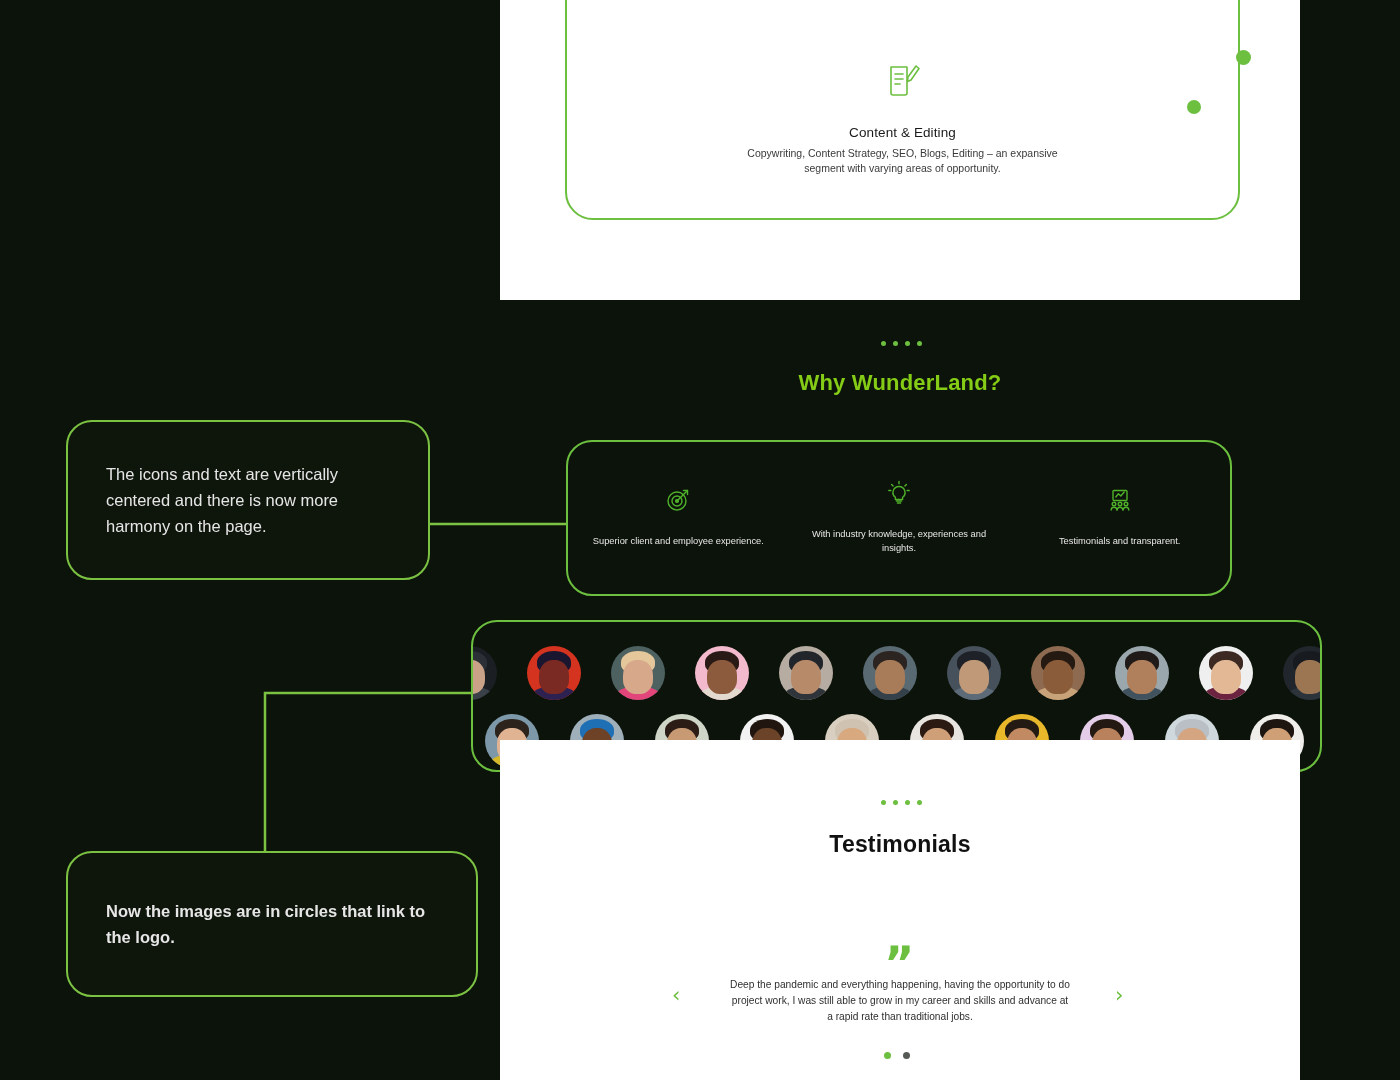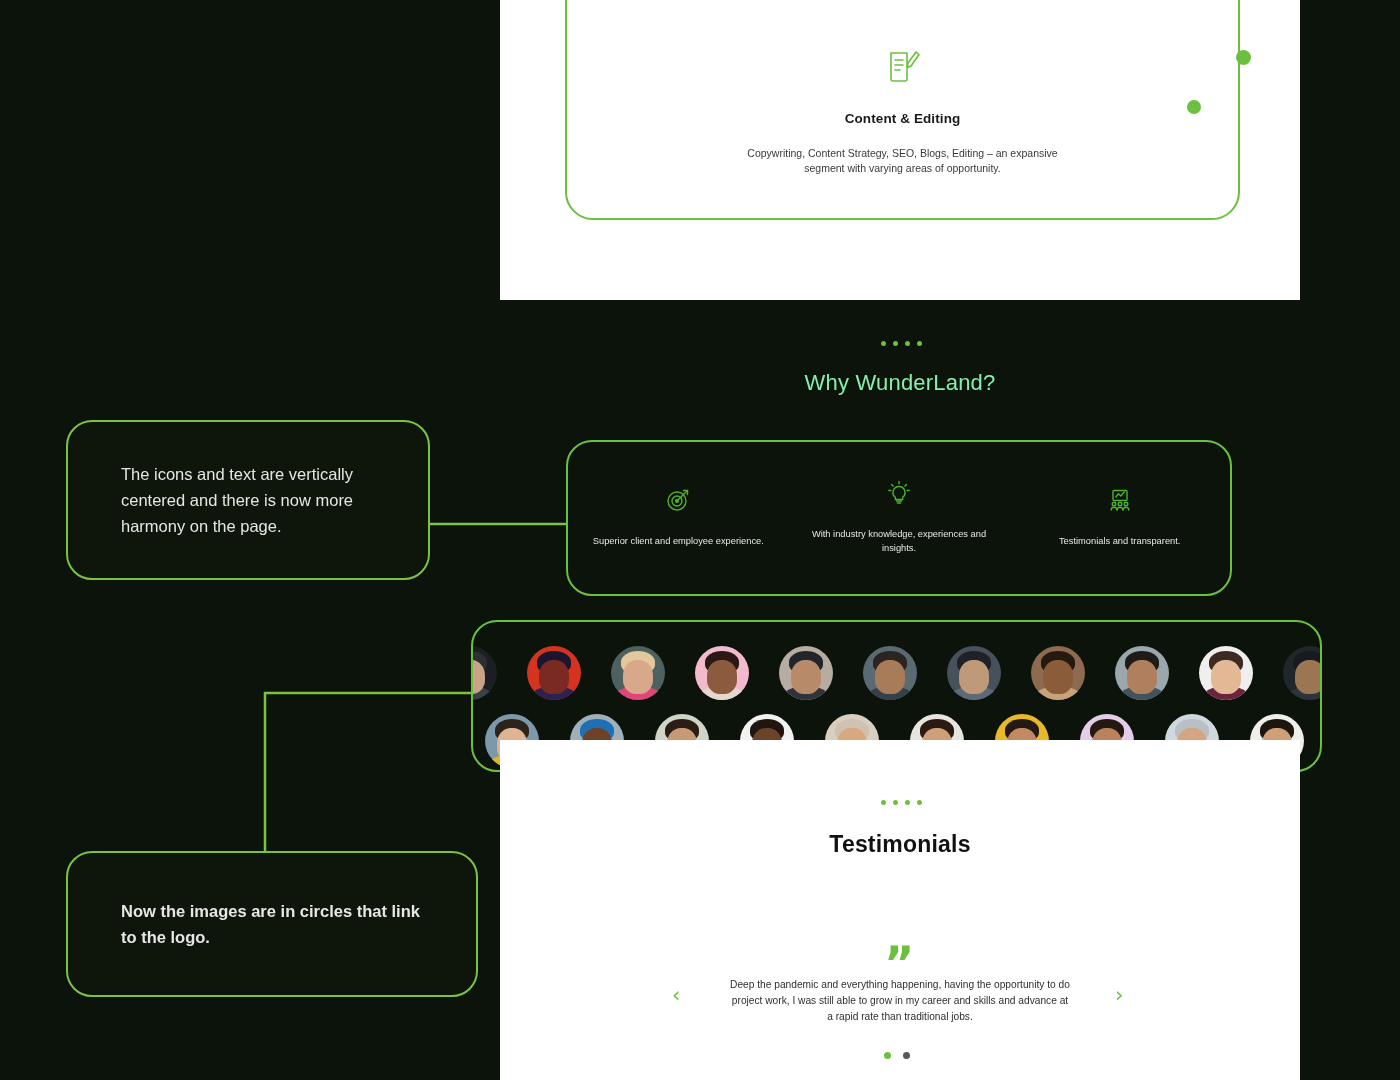--- a/index.html
+++ b/index.html
@@ -24,42 +24,42 @@
     width: 675px; height: 400px;
     border: 2.5px solid #6cbf3f; border-radius: 28px;
     background: transparent;
   }
   #service-card-inner{
     position:absolute; left:0; right:0; bottom:42px;
     display:flex; flex-direction:column; align-items:center;
   }
   .card-icon { width: 34px; height: 38px; margin-bottom: 26px; }
   .card-title {
-    font-size: 13.5px; font-weight: 700; color: #1a1a1a;
-    letter-spacing: .1px; margin-bottom: 20px;
+    font-size: 13.5px; font-weight: 400; color: #1a1a1a;
+    letter-spacing: .1px; margin-bottom: 6px;
   }
   .card-desc {
     font-size: 10.5px; line-height: 1.45; color: #3a3a3a;
     text-align: center; width: 330px;
   }
 
   
   .accent-dot { position: absolute; border-radius: 50%; background: #6cbf3f; }
   #accent-dot-1 { left: 1236px; top: 50px; width: 15px; height: 15px; }
   #accent-dot-2 { left: 1187px; top: 100px; width: 14px; height: 14px; }
 
   
   .dots-row { position:absolute; display:flex; gap:7px; }
   .dots-row span { width:5px; height:5px; border-radius:50%; background:#6cbf3f; display:block; }
   #why-dots { left: 881px; top: 341px; }
 
   #why-title {
     position: absolute; left: 500px; top: 370px; width: 800px;
-    text-align: center; color: #86efac;
-    font-size: 22px; font-weight: 400; letter-spacing: .2px;
+    text-align: center; color: #84cc16;
+    font-size: 22px; font-weight: 700; letter-spacing: .2px;
   }
 
   
   #features-box {
     position: absolute; left: 566px; top: 440px;
     width: 666px; height: 156px;
     border: 2.5px solid #6cbf3f; border-radius: 26px;
     display: flex; align-items: center;
   }
   .feature {
@@ -133,21 +133,21 @@
 
   
   .callout {
     position: absolute;
     border: 2.5px solid #7cc242; border-radius: 26px;
     background: #0e150b;
     display: flex; align-items: center;
   }
   .callout-text {
     color: #e6e6e6; font-size: 16.5px; line-height: 1.58;
-    padding: 0 53px;
+    padding: 0 38px;
   }
   #callout-1 { left: 66px; top: 420px; width: 364px; height: 160px; }
   #callout-2 { left: 66px; top: 851px; width: 412px; height: 146px; font-weight: bold; }
 
   
   #connectors {
     position: absolute; left: 0; top: 0; width: 1400px; height: 1080px;
     pointer-events: none;
   }
 </style>

